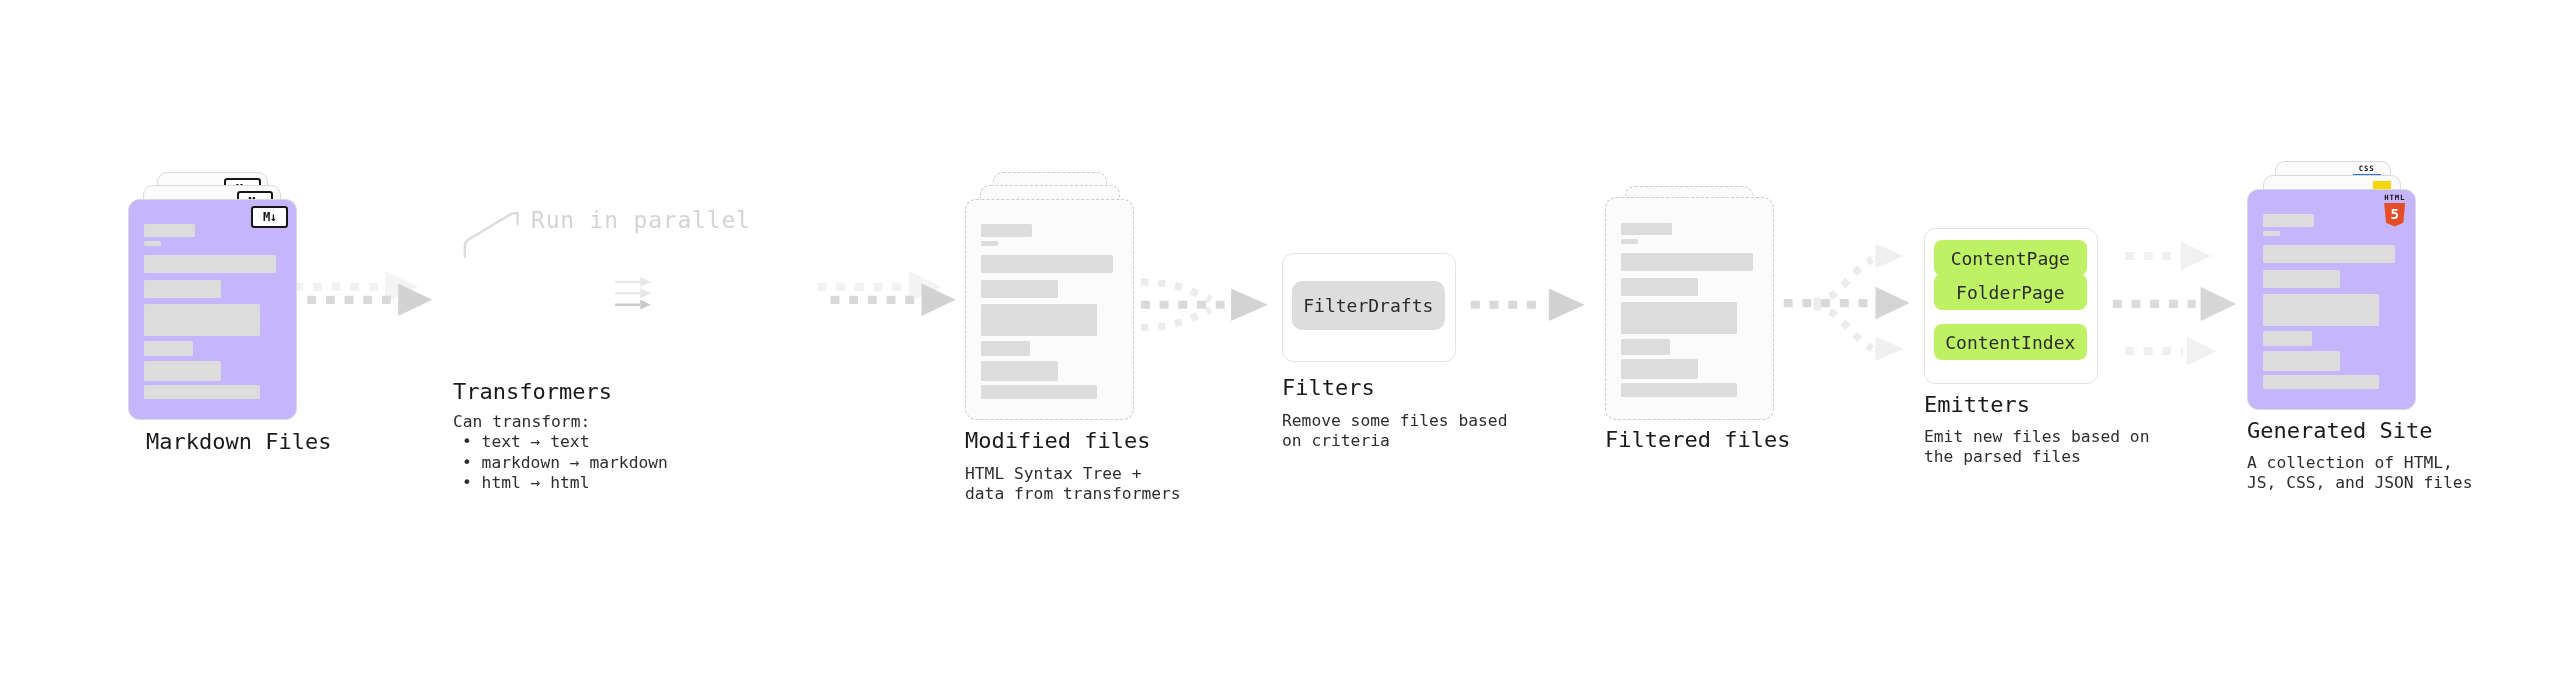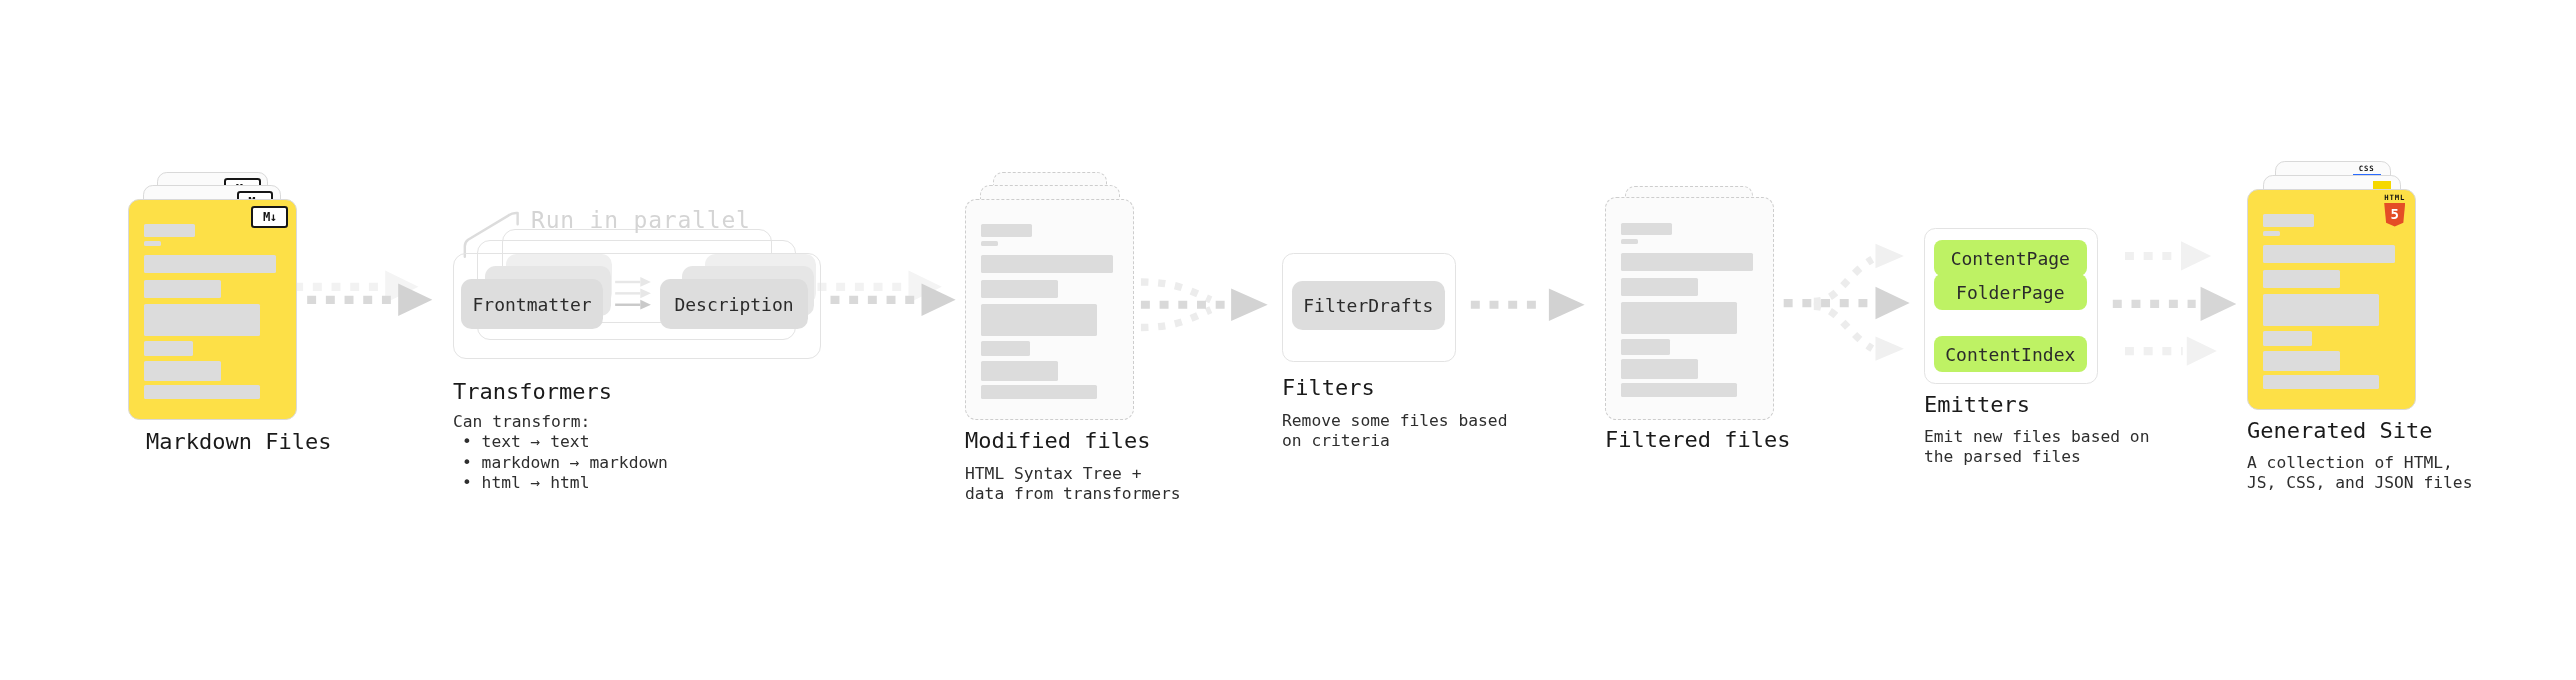--- a/index.html
+++ b/index.html
@@ -5,21 +5,21 @@
   html,body{margin:0;padding:0;background:#fff;}
   .stage{
     position:relative;width:2576px;height:681px;background:#ffffff;overflow:hidden;
     font-family:"DejaVu Sans Mono","Liberation Mono",monospace;color:#1c1c1c;
   }
   .overlay{position:absolute;left:0;top:0;z-index:1;pointer-events:none;}
   .node{position:absolute;z-index:2;}
 
   
   .card{position:absolute;border-radius:11.4px;}
-  .card.solid{background:#fde047;border:1.6px solid #d9d9d9;}
+  .card.solid{background:#c4b5fd;border:1.6px solid #d9d9d9;}
   .card.solid.back{background:#fbfbfb;border-radius:9.8px;}
   .card.dashed{background:#fbfbfb;border:1.6px dashed #cdcdcd;}
   .card.dashed.back{border-radius:9.8px;}
   .bar{position:absolute;left:15.4px;background:#dcdcdc;border-radius:1.6px;}
 
   
   .md-badge{
     position:absolute;right:8.1px;top:5.7px;width:32.5px;height:18.7px;
     border:2.4px solid #161616;border-radius:3.3px;background:#fff;
     display:flex;align-items:center;justify-content:center;
@@ -142,33 +142,20 @@
         <div class="bar" style="top: 80px; width: 77px; height: 18px;"></div>
         <div class="bar" style="top: 104px; width: 116px; height: 32px;"></div>
         <div class="bar" style="top: 141px; width: 49px; height: 15.4px;"></div>
         <div class="bar" style="top: 161px; width: 77px; height: 19.5px;"></div>
         <div class="bar" style="top: 185px; width: 116px; height: 14px;"></div>
       </div>
   </div>
   <div class="title" style="left:130px;top:429px;margin-left:16px;">Markdown Files</div>
 
   <div class="annotation" style="left:531px;top:207px;">Run in parallel</div>
-  <div class="node" style="left:453px;top:229px;width:367px;height:130px;">
-    <div class="panel" style="left:49px;top:0px;width:268px;height:92px;"></div>
-    <div class="panel" style="left:24.4px;top:11.4px;width:317px;height:98px;"></div>
-    <div class="panel" style="left:0px;top:24.4px;width:366px;height:104px;"></div>
-
-    <div class="gbtn ghost2" style="left:53px;top:25px;width:106px;height:50px;"></div>
-    <div class="gbtn ghost1" style="left:32px;top:37px;width:126px;height:50px;"></div>
-    <div class="gbtn" style="left:8.1px;top:50px;width:142px;height:50px;">Frontmatter</div>
-
-    <div class="gbtn ghost2" style="left:252px;top:25px;width:111px;height:50px;"></div>
-    <div class="gbtn ghost1" style="left:229px;top:37px;width:132px;height:50px;"></div>
-    <div class="gbtn" style="left:207px;top:50px;width:148px;height:50px;">Description</div>
-  </div>
   <div class="title" style="left:453px;top:379px;">Transformers</div>
   <div class="desc" style="left:453px;top:412px;">
     <div>Can transform:</div>
     <div class="indent">• text → text</div>
     <div class="indent">• markdown → markdown</div>
     <div class="indent">• html → html</div>
   </div>
 
   <div class="node" style="left:965px;top:172px;width:171px;height:249px;">
     <div class="card dashed back" style="left:28px;top:0px;width:112px;height:37px;"></div>
@@ -212,21 +199,21 @@
         <div class="bar" style="top: 161px; width: 77px; height: 19.5px;"></div>
         <div class="bar" style="top: 185px; width: 116px; height: 14px;"></div>
       </div>
   </div>
   <div class="title" style="left:1605px;top:427px;">Filtered files</div>
 
   <div class="node" style="left:1924px;top:228px;width:172px;height:154px;">
     <div class="panel" style="left:0px;top:0px;width:172px;height:154px;border-radius:11.4px;"></div>
     <div class="ebtn" style="top:12.2px;">ContentPage</div>
     <div class="ebtn" style="top:46px;">FolderPage</div>
-    <div class="ebtn" style="top:108px;">ContentIndex</div>
+    <div class="ebtn" style="top:96px;">ContentIndex</div>
   </div>
   <div class="title" style="left:1924px;top:392px;">Emitters</div>
   <div class="desc" style="left:1924px;top:427px;">
     <div>Emit new files based on</div>
     <div>the parsed files</div>
   </div>
 
   <div class="node" style="left:2247px;top:161px;width:171px;height:249px;">
     <div class="card solid back" style="left:28.4px;top:0px;width:114px;height:45px;">
       <div class="css-badge">

